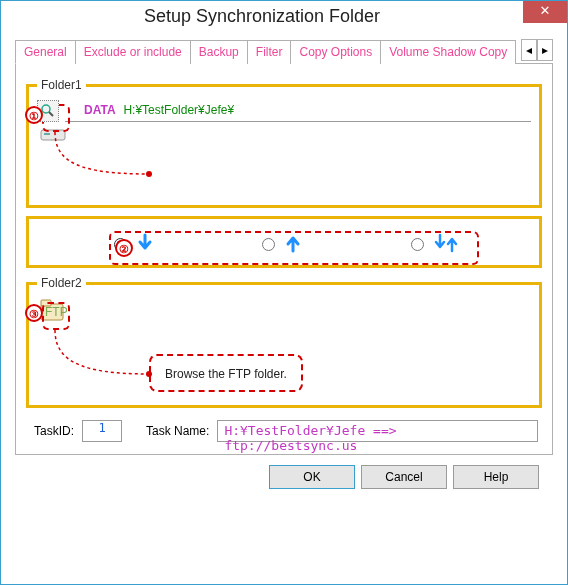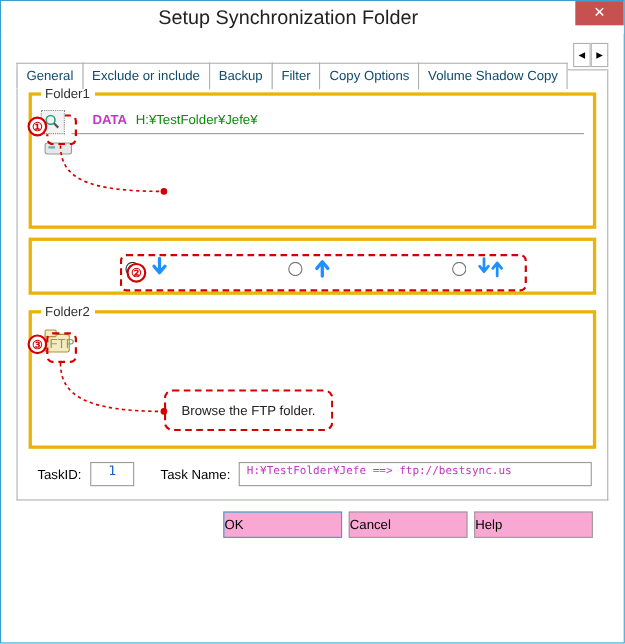--- a/index.html
+++ b/index.html
@@ -3,21 +3,21 @@
 <meta charset="utf-8">
 <style>
   * { box-sizing: border-box; font-family: "Segoe UI", Tahoma, sans-serif; font-size: 12px; }
   body { margin: 0; background: #fff; }
   .window { width: 568px; height: 585px; background: #fff; border: 1px solid #3a9ecf; position: relative; }
   .titlebar { height: 30px; background: #fff; display: flex; align-items: center; }
   .title { flex: 1; text-align: center; color: #222; font-size: 18px; }
   .closebtn { width: 44px; height: 22px; background: #c75050; color: #fff; text-align: center; line-height: 20px; font-size: 13px; margin-right: 0; margin-top:-8px; }
   .body { padding: 8px 14px 12px 14px; }
   .tabstrip { display: flex; border-bottom: 1px solid #b0b0b0; position: relative; }
-  .tab { padding: 4px 8px; border: 1px solid #b0b0b0; border-bottom: none; margin-right: -1px; background: #fff; position: relative; top: 18px; color: #0c4a6e; }
+  .tab { padding: 4px 8px; border: 1px solid #b0b0b0; border-bottom: none; margin-right: -1px; background: #fff; position: relative; top: 1px; color: #ec4899; }
   .tab.active { background: #fff; border-bottom: 1px solid #fff; }
   .tabscroll { margin-left: auto; display: flex; }
   .tabscroll .sc { width: 16px; height: 22px; border: 1px solid #b0b0b0; text-align: center; line-height: 20px; background: #fff; }
   .panel { border: 1px solid #b0b0b0; border-top: none; padding: 8px 10px 10px 10px; }
   fieldset.group { border: 3px solid #eab308; margin: 6px 0 8px 0; padding: 8px 8px 10px 8px; position: relative; }
   legend { padding: 0 4px; color: #333; }
   .pathrow { display: flex; align-items: center; }
   .magbtn { width: 22px; height: 22px; border: 1px dotted #888; background: #f3f3f3; display: flex; align-items: center; justify-content: center; margin-right: 6px; position: relative; z-index:2;}
   .pathbox { flex: 1; height: 22px; border-bottom: 1px solid #9a9a9a; padding: 2px 4px; font-family: Consolas, monospace; font-size: 13px; }
   .pathbox .label { font-weight: bold; }
@@ -25,23 +25,23 @@
   .c-green { color: #0c8a0c; }
   .c-blue { color: #1b5fd8; }
   .driveicon, .ftpicon { width: 28px; height: 26px; margin: 0 0 0 2px; }
   .annot { border: 2px dashed #d40000; border-radius: 8px; background: #fff; padding: 8px 14px; font-size: 16px; color: #222; position: absolute; }
   .circled { position: absolute; width: 18px; height: 18px; border: 2px solid #d40000; border-radius: 50%; color: #d40000; font-size: 11px; line-height: 16px; text-align: center; font-weight: bold; background:#fff; z-index:3;}
   .radio-row { display: flex; justify-content: space-around; align-items: center; padding: 6px 20px; position: relative; }
   .radio-opt { display: flex; align-items: center; gap: 6px; }
   .radio-opt input { accent-color: #333; }
   .taskrow { display: flex; align-items: center; gap: 8px; margin: 12px 4px 2px 8px; }
   .taskid-input { width: 40px; height: 22px; border: 1px solid #9a9a9a; color: #1b5fd8; text-align: center; font-family: Consolas, monospace; }
-  .taskname-input { flex: 1; height: 22px; border: 1px solid #9a9a9a; color: #c238c2; padding: 2px 6px; font-family: Consolas, monospace; font-size: 10px; }
+  .taskname-input { flex: 1; height: 22px; border: 1px solid #9a9a9a; color: #c238c2; padding: 2px 6px; font-family: Consolas, monospace; font-size: 13px; }
   .btnrow { display: flex; justify-content: flex-end; gap: 6px; padding: 10px 14px 0 0; }
-  .btn { width: 108px; height: 24px; border: 1px solid #9a9a9a; background: #f9a8d4; line-height: 22px; }
+  .btn { width: 86px; height: 24px; border: 1px solid #9a9a9a; background: #e5e5e5; text-align: center; line-height: 22px; }
   .btn.primary { border: 1px solid #3a9ecf; }
   .redbox { position:absolute; border:2px dashed #d40000; border-radius:6px; pointer-events:none; }
   svg { display:block; }
   .connector { position:absolute; pointer-events:none; z-index:1;}
 </style>
 </head>
 <body>
 
 <div class="window">
   <div class="titlebar">

